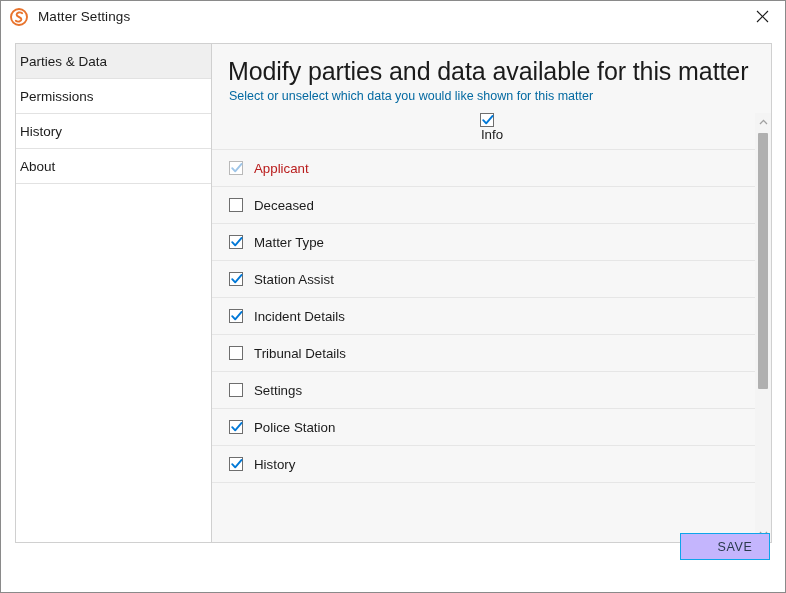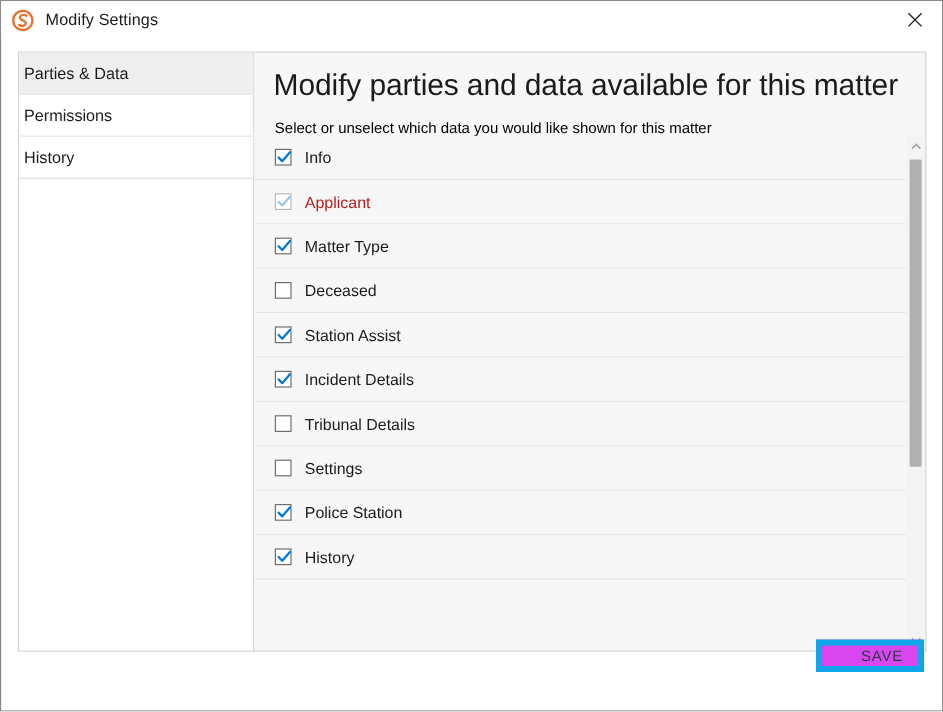--- a/index.html
+++ b/index.html
@@ -119,23 +119,23 @@
     font-size: 25px;
     color: #1b1b1b;
     font-weight: normal;
     margin: 0;
     white-space: nowrap;
     letter-spacing: -0.1px;
   }
   .subheading {
     position: absolute;
     left: 17px;
-    top: 56px;
+    top: 45px;
     font-size: 12.5px;
-    color: #000000;
+    color: #0369a1;
     margin: 0;
     white-space: nowrap;
   }
 
   .list-wrap {
     position: absolute;
     left: 0;
     right: 0;
     top: 69px;
     bottom: 0;
@@ -151,21 +151,21 @@
   .row {
     height: 37px;
     box-sizing: border-box;
     display: flex;
     align-items: center;
     padding-left: 17px;
     border-bottom: 1px solid #e6e6e6;
     background: #f7f7f7;
     cursor: default;
   }
-  .row:first-child { border-top: none; }
+  .row:first-child { border-top: none; flex-direction: column; }
 
   .cb {
     width: 14px;
     height: 14px;
     min-width: 14px;
     box-sizing: border-box;
     border: 1px solid #6e6e6e;
     background: #ffffff;
     margin-right: 11px;
     position: relative;
@@ -225,22 +225,22 @@
     bottom: 0;
     height: 68px;
   }
   .save-btn {
     position: absolute;
     right: 15px;
     top: 9px;
     width: 90px;
     height: 27px;
     box-sizing: border-box;
-    background: #d946ef;
-    border: 5px solid #0ea5e9;
+    background: #c4b5fd;
+    border: 1px solid #0ea5e9;
     color: #2a3b4d;
     font-size: 12.5px;
     font-family: "Liberation Sans", sans-serif;
     letter-spacing: 0.6px;
     display: flex;
     align-items: center;
     justify-content: center;
     cursor: default;
     padding-left: 20px;
   }
@@ -250,21 +250,21 @@
 
 <div class="window">
 
   <div class="titlebar">
     <span class="app-logo">
       <svg width="20" height="20" viewBox="0 0 20 20">
         <circle cx="10" cy="10" r="8" fill="none" stroke="#E8732C" stroke-width="1.9"></circle>
         <path d="M13.2 6.2 C11.2 4.6 7.6 5.4 7.6 7.8 C7.6 10.2 12.4 9.8 12.4 12.2 C12.4 14.6 8.8 15.4 6.8 13.8" fill="none" stroke="#E8732C" stroke-width="1.9" stroke-linecap="round"></path>
       </svg>
     </span>
-    <span class="title-text">Modify Settings</span>
+    <span class="title-text">Matter Settings</span>
     <div class="close-btn">
       <span>
         <svg width="13" height="13" viewBox="0 0 13 13">
           <line x1="1" y1="1" x2="12" y2="12" stroke="#1b1b1b" stroke-width="1.1"></line>
           <line x1="12" y1="1" x2="1" y2="12" stroke="#1b1b1b" stroke-width="1.1"></line>
         </svg>
       </span>
     </div>
   </div>
 
@@ -275,20 +275,23 @@
       <div class="sidebar">
         <div class="side-item selected">
           <span>Parties &amp; Data</span>
         </div>
         <div class="side-item">
           <span>Permissions</span>
         </div>
         <div class="side-item">
           <span>History</span>
         </div>
+        <div class="side-item">
+          <span>About</span>
+        </div>
       </div>
 
       <div class="content">
         <h1 class="heading">Modify parties and data available for this matter</h1>
         <p class="subheading">Select or unselect which data you would like shown for this matter</p>
 
         <div class="list-wrap">
           <div class="list">
               <div class="row">
                 <span class="cb">
@@ -300,30 +303,30 @@
               </div>
               <div class="row disabled">
                 <span class="cb disabled">
                   <svg width="16" height="16" viewBox="0 0 16 16">
                     <path d="M3.2 8.2 L6.2 11.3 L12.6 3.9" fill="none" stroke="#9ec5e8" stroke-width="1.9" stroke-linecap="round" stroke-linejoin="round"></path>
                   </svg>
                 </span>
                 <span class="row-label">Applicant</span>
               </div>
               <div class="row">
-                <span class="cb">
-                  <svg width="16" height="16" viewBox="0 0 16 16">
-                    <path d="M3.2 8.2 L6.2 11.3 L12.6 3.9" fill="none" stroke="#0078D7" stroke-width="1.9" stroke-linecap="round" stroke-linejoin="round"></path>
-                  </svg>
-                </span>
-                <span class="row-label">Matter Type</span>
-              </div>
-              <div class="row">
                 <span class="cb"></span>
                 <span class="row-label">Deceased</span>
+              </div>
+              <div class="row">
+                <span class="cb">
+                  <svg width="16" height="16" viewBox="0 0 16 16">
+                    <path d="M3.2 8.2 L6.2 11.3 L12.6 3.9" fill="none" stroke="#0078D7" stroke-width="1.9" stroke-linecap="round" stroke-linejoin="round"></path>
+                  </svg>
+                </span>
+                <span class="row-label">Matter Type</span>
               </div>
               <div class="row">
                 <span class="cb">
                   <svg width="16" height="16" viewBox="0 0 16 16">
                     <path d="M3.2 8.2 L6.2 11.3 L12.6 3.9" fill="none" stroke="#0078D7" stroke-width="1.9" stroke-linecap="round" stroke-linejoin="round"></path>
                   </svg>
                 </span>
                 <span class="row-label">Station Assist</span>
               </div>
               <div class="row">

